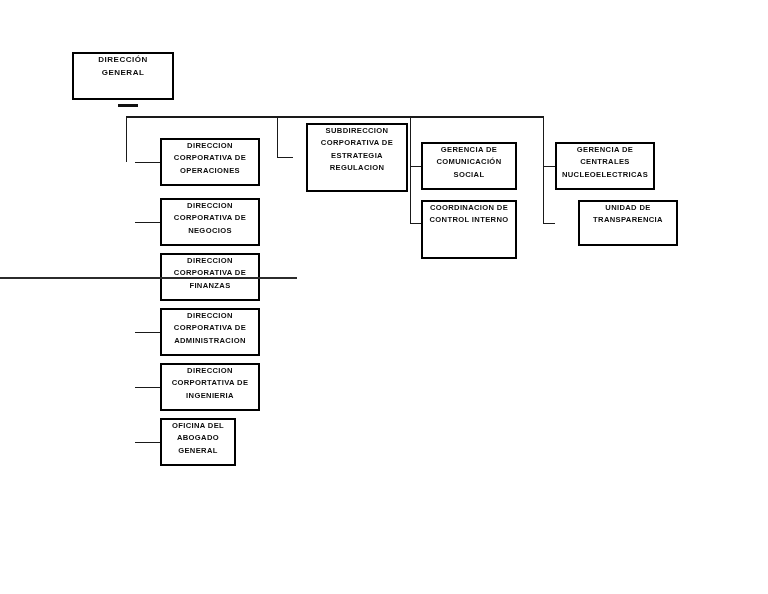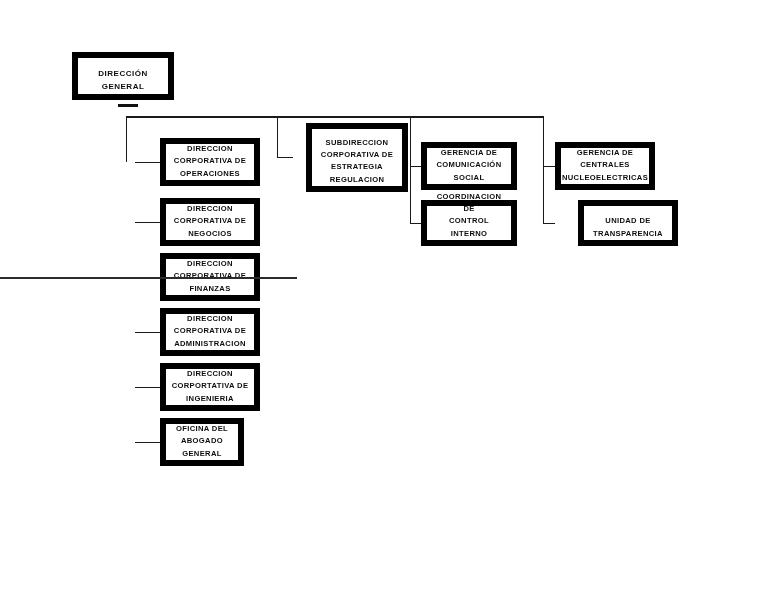--- a/index.html
+++ b/index.html
@@ -15,23 +15,23 @@
     position: relative;
     width: 768px;
     height: 594px;
     background: #ffffff;
     overflow: hidden;
   }
   .node {
     position: absolute;
     box-sizing: border-box;
     background: #ffffff;
-    border: 6px solid #000000;
+    border: 2px solid #000000;
     display: flex;
-    align-items: flex-end;
+    align-items: flex-start;
     justify-content: center;
     text-align: center;
     z-index: 3;
   }
   .node .label {
     font-size: 7.6px;
     font-weight: bold;
     line-height: 1.62;
     letter-spacing: 0.35px;
     color: #0d0d0d;
@@ -115,21 +115,21 @@
   <div class="node" style="left:160px; top:308px; width:100px; height:48px;">
     <span class="label">DIRECCION
 CORPORATIVA DE
 ADMINISTRACION</span>
   </div>
   <div class="node" style="left:160px; top:363px; width:100px; height:48px;">
     <span class="label">DIRECCION
 CORPORTATIVA DE
 INGENIERIA</span>
   </div>
-  <div class="node" style="left:160px; top:418px; width:84px; height:48px;">
+  <div class="node" style="left:160px; top:418px; width:76px; height:48px;">
     <span class="label">OFICINA DEL
 ABOGADO GENERAL</span>
   </div>
 
   <div class="hline cross-line" style="left:0px; top:277px; width:297px;"></div>
 
   <div class="hline" style="left:277px; top:157px; width:16px;"></div>
   <div class="node" style="left:292px; top:123px; width:102px; height:69px;margin-left:14px;">
     <span class="label">SUBDIRECCION
 CORPORATIVA DE
@@ -138,21 +138,21 @@
   </div>
 
   <div class="hline" style="left:410px; top:166px; width:12px;"></div>
   <div class="hline" style="left:410px; top:223px; width:12px;"></div>
 
   <div class="node" style="left:421px; top:142px; width:96px; height:48px;">
     <span class="label">GERENCIA DE
 COMUNICACIÓN
 SOCIAL</span>
   </div>
-  <div class="node" style="left:421px; top:200px; width:96px; height:46px;">
+  <div class="node" style="left:421px; top:200px; width:96px; height:59px;">
     <span class="label">COORDINACION DE
 CONTROL INTERNO</span>
   </div>
 
   <div class="hline" style="left:543px; top:166px; width:12px;"></div>
   <div class="hline" style="left:543px; top:223px; width:12px;"></div>
 
   <div class="node" style="left:555px; top:142px; width:100px; height:48px;">
     <span class="label">GERENCIA DE
 CENTRALES

